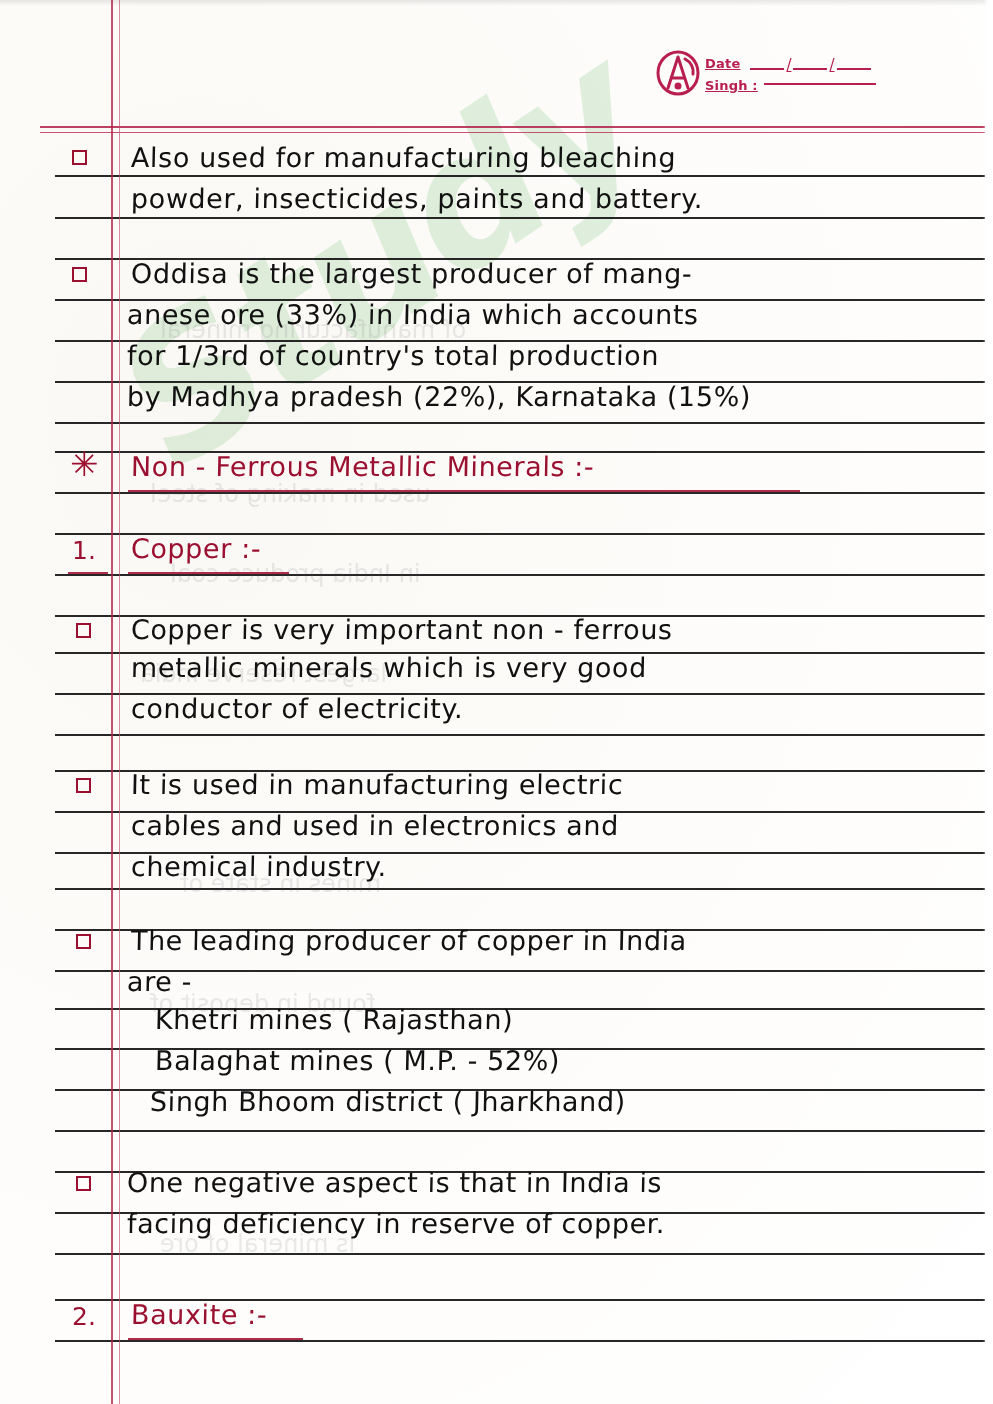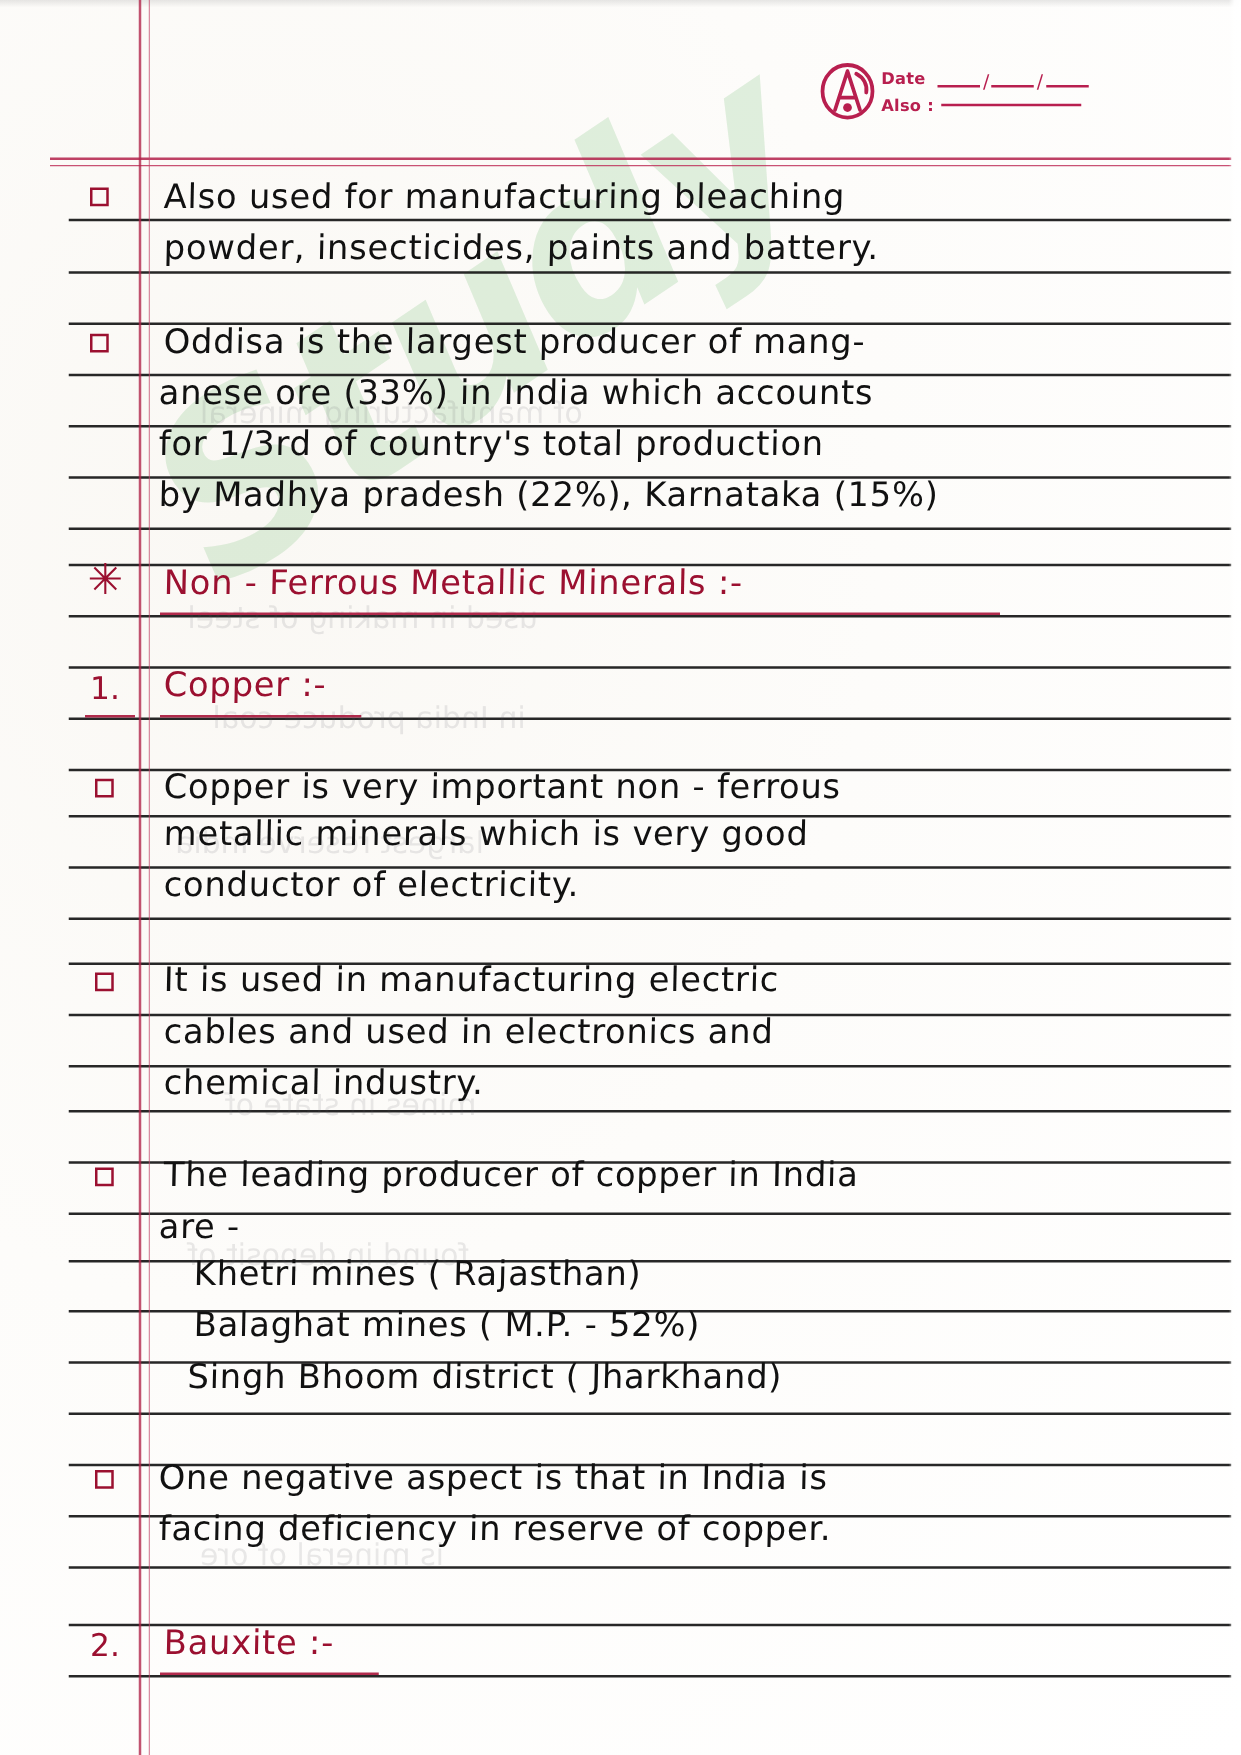--- a/index.html
+++ b/index.html
@@ -92,20 +92,21 @@
   .vline.v2 { left: 119px; border-left: 1px solid #c2476b; opacity: 0.62; }
 
   
   .stamp {
     position: absolute;
     left: 655px; top: 48px;
     z-index: 12;
     color: #b81f4f;
     display: flex;
     align-items: flex-start;
+    text-decoration: underline;
   }
   .stamp-logo { width: 48px; height: 50px; flex: 0 0 auto; }
   .stamp-rows { display: flex; flex-direction: column; margin-left: 2px; padding-top: 4px; }
   .stamp-row { display: flex; align-items: center; height: 22px; }
   .stamp-label {
     font-family: "DejaVu Sans", sans-serif;
     font-weight: 700;
     font-size: 13px;
     color: #b81f4f;
     letter-spacing: 0.2px;
@@ -256,21 +257,21 @@
         <span class="stamp-label">Date</span>
         <span class="date-slots">
           <i></i>
           <b>/</b>
           <i></i>
           <b>/</b>
           <i></i>
         </span>
       </div>
       <div class="stamp-row">
-        <span class="stamp-label">Also :</span>
+        <span class="stamp-label">Singh :</span>
         <span class="page-slot"></span>
       </div>
     </div>
   </div>
 
   <div class="ghost" style="left:160px; top:316px;">of manufacturing mineral</div>
   <div class="ghost" style="left:150px; top:480px;">used in making of steel</div>
   <div class="ghost" style="left:170px; top:560px;">in India produce coal</div>
   <div class="ghost" style="left:140px; top:660px;">largest reserve India</div>
   <div class="ghost" style="left:180px; top:870px;">mines in state of</div>

